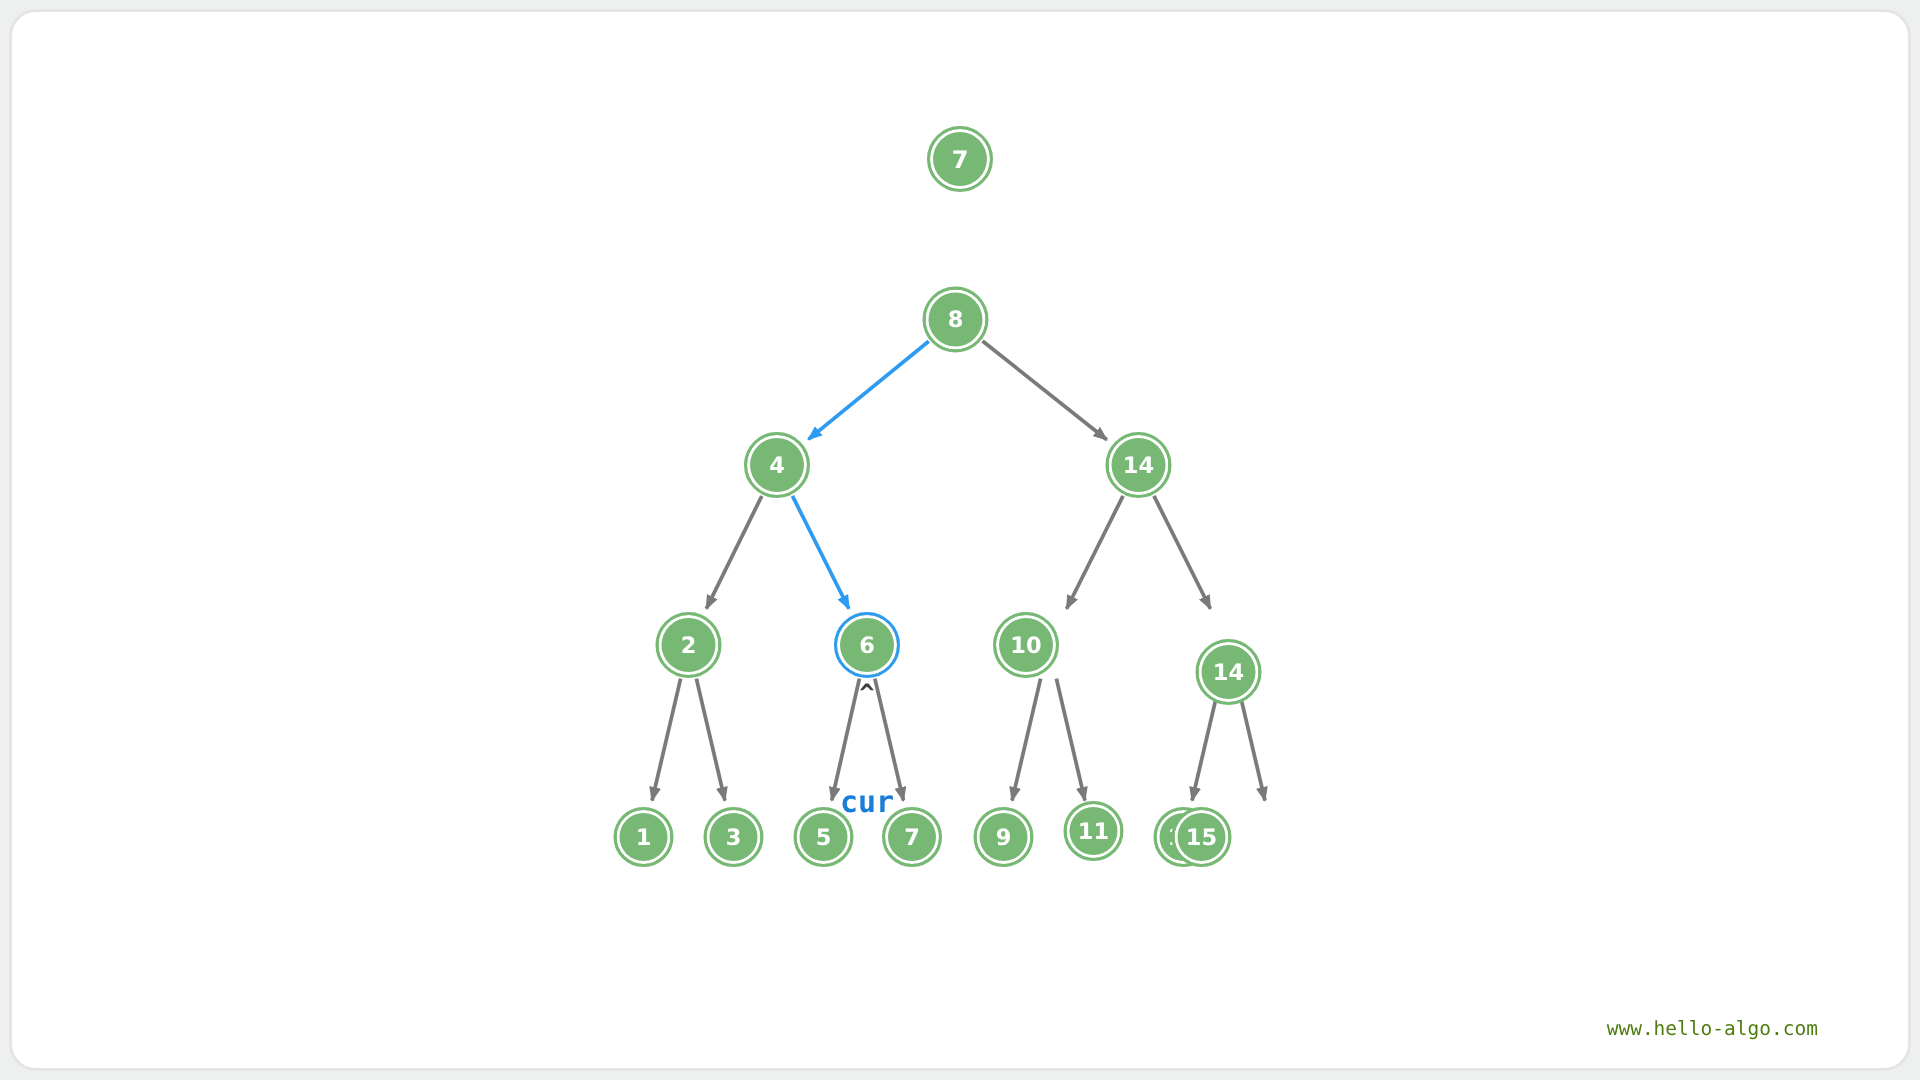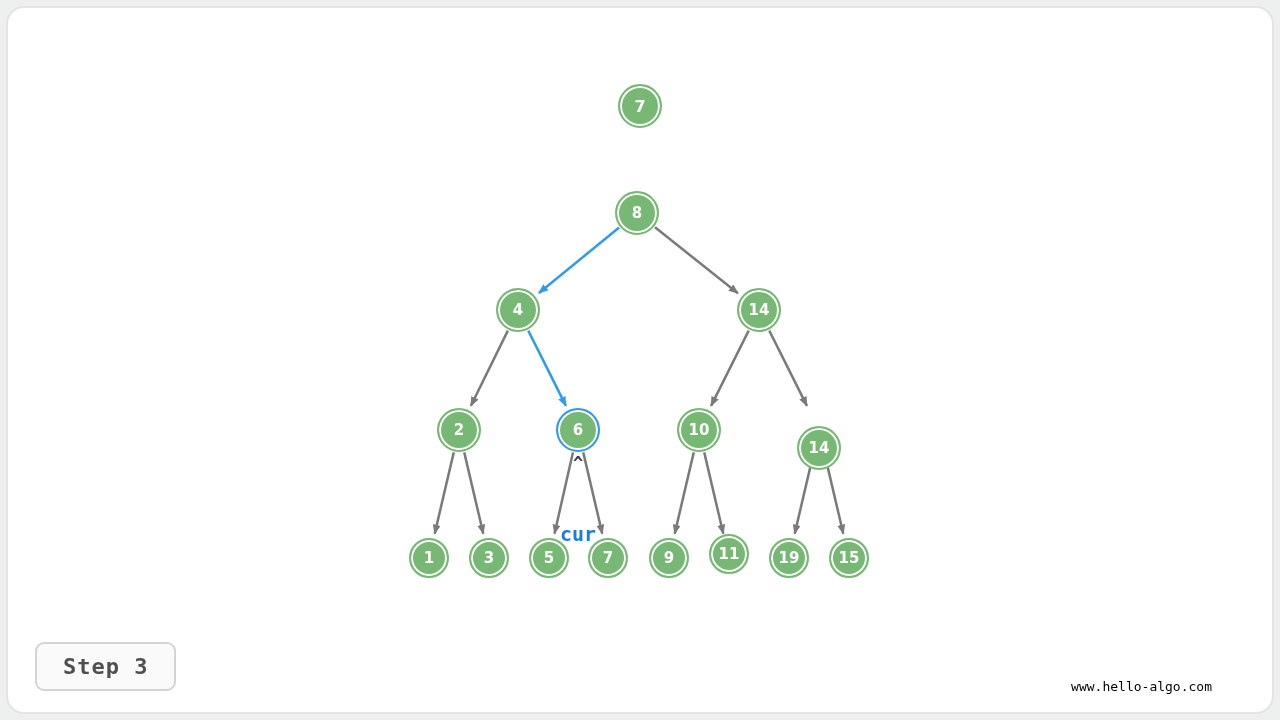--- a/index.html
+++ b/index.html
@@ -99,21 +99,21 @@
     font-size: 22px; font-weight: 700;
     color: #4f4f4f;
     letter-spacing: 1px;
   }
 
   .watermark {
     position: absolute;
     right: 68px; bottom: 26px;
     font-family: "DejaVu Sans Mono", monospace;
     font-size: 13px;
-    color: #000000;
+    color: #4d7c0f;
   }
 </style>
 </head>
 <body>
 
 <div class="page">
 
   <div class="card"></div>
 
   <svg id="edges-svg" class="layer" width="1280" height="720" viewBox="0 0 1280 720" xmlns="http://www.w3.org/2000/svg">
@@ -140,40 +140,37 @@
       <line x1="813.7515995758455" y1="452.3931751430594" x2="794.7047830697333" y2="533.659592235805" class="edge" stroke="#7a7a7a" marker-end="url(#arrow-gray)"></line>
       <line x1="824.2484004241545" y1="452.3931751430594" x2="843.2952169302667" y2="533.659592235805" class="edge" stroke="#7a7a7a" marker-end="url(#arrow-gray)"></line>
     </svg>
 
   <div id="nodes-layer" class="layer">
       <div class="node" style="left: 637px; top: 213px; width: 44px; height: 44px;">8</div>
       <div class="node" style="left: 518px; top: 310px; width: 44px; height: 44px;">4</div>
       <div class="node" style="left: 759px; top: 310px; width: 44px; height: 44px;">14</div>
       <div class="node" style="left: 459px; top: 430px; width: 44px; height: 44px;">2</div>
       <div class="node current" style="left: 578px; top: 430px; width: 44px; height: 44px;">6</div>
-      <div class="node" style="left: 699px; top: 430px; width: 44px; height: 44px;">10</div>
+      <div class="node" style="left: 684px; top: 430px; width: 44px; height: 44px;">10</div>
       <div class="node" style="left: 819px; top: 448px; width: 44px; height: 44px;">14</div>
       <div class="node" style="left: 429px; top: 558px; width: 40px; height: 40px;">1</div>
       <div class="node" style="left: 489px; top: 558px; width: 40px; height: 40px;">3</div>
       <div class="node" style="left: 549px; top: 558px; width: 40px; height: 40px;">5</div>
       <div class="node" style="left: 608px; top: 558px; width: 40px; height: 40px;">7</div>
       <div class="node" style="left: 669px; top: 558px; width: 40px; height: 40px;">9</div>
       <div class="node" style="left: 729px; top: 554px; width: 40px; height: 40px;">11</div>
       <div class="node" style="left: 789px; top: 558px; width: 40px; height: 40px;">19</div>
-      <div class="node" style="left: 849px; top: 558px; width: 40px; height: 40px;">15</div>
+      <div class="node" style="left: 801px; top: 558px; width: 40px; height: 40px;">15</div>
     </div>
 
   <div class="title-row">
     <span class="target-badge">7</span>
   </div>
 
   <div class="cur-pointer">
     <span class="cur-caret">^</span>
     <span class="cur-label">cur</span>
   </div>
 
-  <div class="step-box">
-    <span>Step 3</span>
-  </div>
 
   <div class="watermark">www.hello-algo.com</div>
 
 </div>
 
 </body></html>

